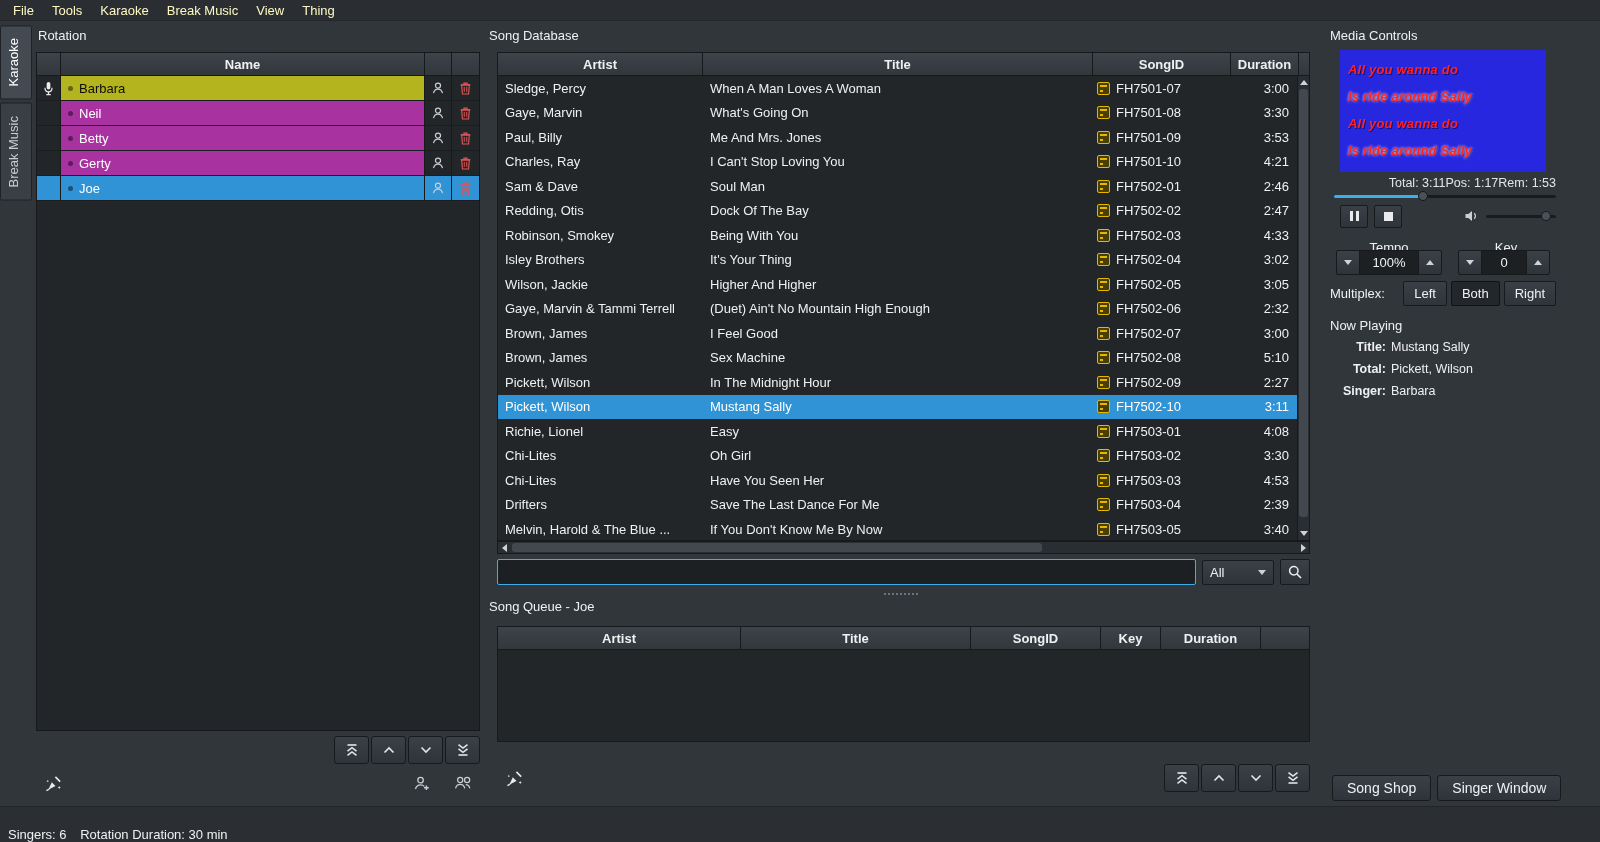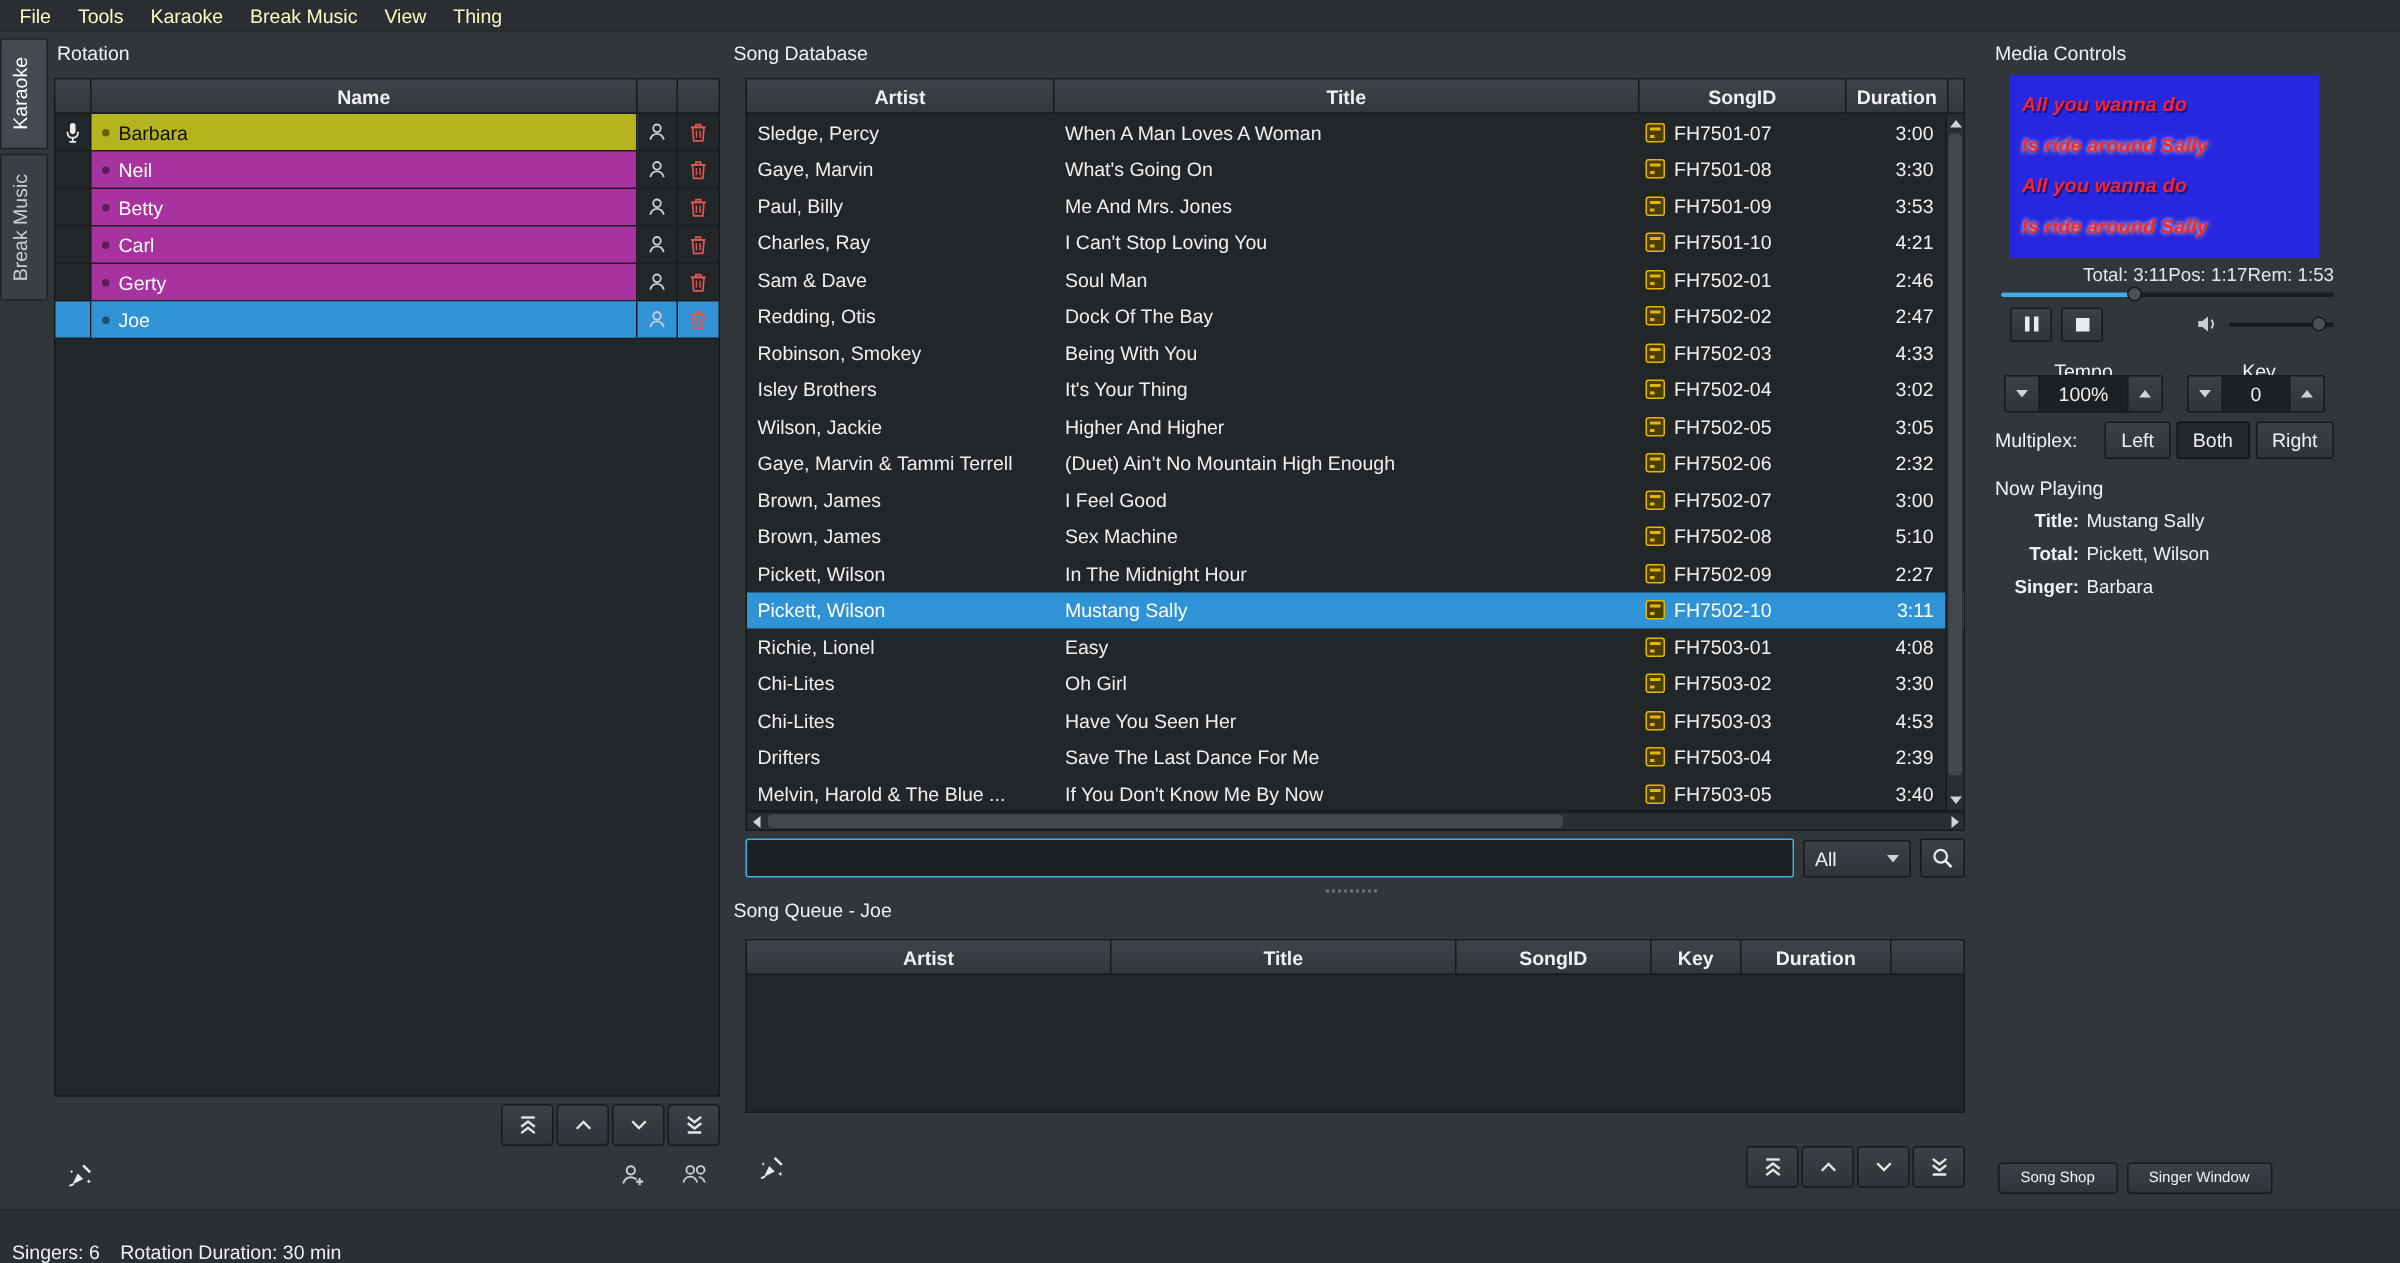--- a/index.html
+++ b/index.html
@@ -14,21 +14,21 @@
   
   .sidestrip{position:absolute;left:0;top:21px;width:32px;height:785px;display:flex;flex-direction:column;gap:4px;padding-top:4px}
   .side-tab{writing-mode:vertical-rl;transform:rotate(180deg);background:#3a3f45;border:1px solid #1e2227;color:#c9ced3;padding:12px 5px;text-align:center;border-radius:2px;font-size:13px}
   .side-tab.active{background:#444a51;color:#fff}
 
   .panel-label{position:absolute;font-size:13px;color:#eff0f1;white-space:nowrap}
 
   
   .tool-btn{background:linear-gradient(#3b4046,#2f343a);border:1px solid #17191c;border-radius:3px;width:35px;height:28px;display:flex;align-items:center;justify-content:center;cursor:default;padding:0}
   .icon-btn{background:transparent;border:none;width:34px;height:32px;display:flex;align-items:center;justify-content:center;padding:0;cursor:default}
-  .push-btn{padding:4px 14px;background:linear-gradient(#3b4046,#2f343a);border:1px solid #17191c;border-radius:3px;color:#eff0f1;font-size:10px;cursor:default}
+  .push-btn{padding:4px 14px;background:linear-gradient(#3b4046,#2f343a);border:1px solid #17191c;border-radius:3px;color:#eff0f1;font-size:14px;cursor:default}
 
   
   .rotation-table{position:absolute;left:36px;top:52px;width:444px;height:679px;background:#232629;border:1px solid #17191c}
   .rot-header{display:flex;height:23px;background:linear-gradient(#3e434a,#32373c);border-bottom:1px solid #17191c;font-weight:bold}
   .rot-cell{border-right:1px solid #17191c;display:flex;align-items:center;height:100%}
   .rot-cell:last-child{border-right:none}
   .mic-col{width:24px;justify-content:center}
   .name-col{flex:1;justify-content:center}
   .icon-col{width:27px;justify-content:center}
   .rot-row{display:flex;height:25px;border-bottom:1px solid #1b1e21}
@@ -202,40 +202,20 @@
               <path d="M2.6 4.4h8.8l-.9 10.4H3.5z" fill="none" stroke="#e25555" stroke-width="1.3"></path>
               <path d="M1.4 4.4h11.2M5.2 4.4V2.4h3.6v2" fill="none" stroke="#e25555" stroke-width="1.3"></path>
               <path d="M5.6 6.8v5.6M8.4 6.8v5.6" stroke="#e25555" stroke-width="1.1"></path>
             </svg>
           </div>
         </div>
         <div class="rot-row">
           <div class="rot-cell mic-col"></div>
           <div class="rot-cell name-col" style="background: rgb(168, 51, 160); color: rgb(255, 255, 255);">
             <span class="bullet"></span>
-            <span>Carl</span>
-          </div>
-          <div class="rot-cell icon-col">
-            <svg width="14" height="14" viewBox="0 0 16 16">
-              <circle cx="8" cy="5.2" r="2.9" fill="none" stroke="#c9ced3" stroke-width="1.4"></circle>
-              <path d="M2.8 13.8c.9-3 2.9-4.4 5.2-4.4s4.3 1.4 5.2 4.4" fill="none" stroke="#c9ced3" stroke-width="1.4"></path>
-            </svg>
-          </div>
-          <div class="rot-cell icon-col">
-            <svg width="13" height="14" viewBox="0 0 14 16">
-              <path d="M2.6 4.4h8.8l-.9 10.4H3.5z" fill="none" stroke="#e25555" stroke-width="1.3"></path>
-              <path d="M1.4 4.4h11.2M5.2 4.4V2.4h3.6v2" fill="none" stroke="#e25555" stroke-width="1.3"></path>
-              <path d="M5.6 6.8v5.6M8.4 6.8v5.6" stroke="#e25555" stroke-width="1.1"></path>
-            </svg>
-          </div>
-        </div>
-        <div class="rot-row">
-          <div class="rot-cell mic-col"></div>
-          <div class="rot-cell name-col" style="background: rgb(168, 51, 160); color: rgb(255, 255, 255);">
-            <span class="bullet"></span>
             <span>Gerty</span>
           </div>
           <div class="rot-cell icon-col">
             <svg width="14" height="14" viewBox="0 0 16 16">
               <circle cx="8" cy="5.2" r="2.9" fill="none" stroke="#c9ced3" stroke-width="1.4"></circle>
               <path d="M2.8 13.8c.9-3 2.9-4.4 5.2-4.4s4.3 1.4 5.2 4.4" fill="none" stroke="#c9ced3" stroke-width="1.4"></path>
             </svg>
           </div>
           <div class="rot-cell icon-col">
             <svg width="13" height="14" viewBox="0 0 14 16">

